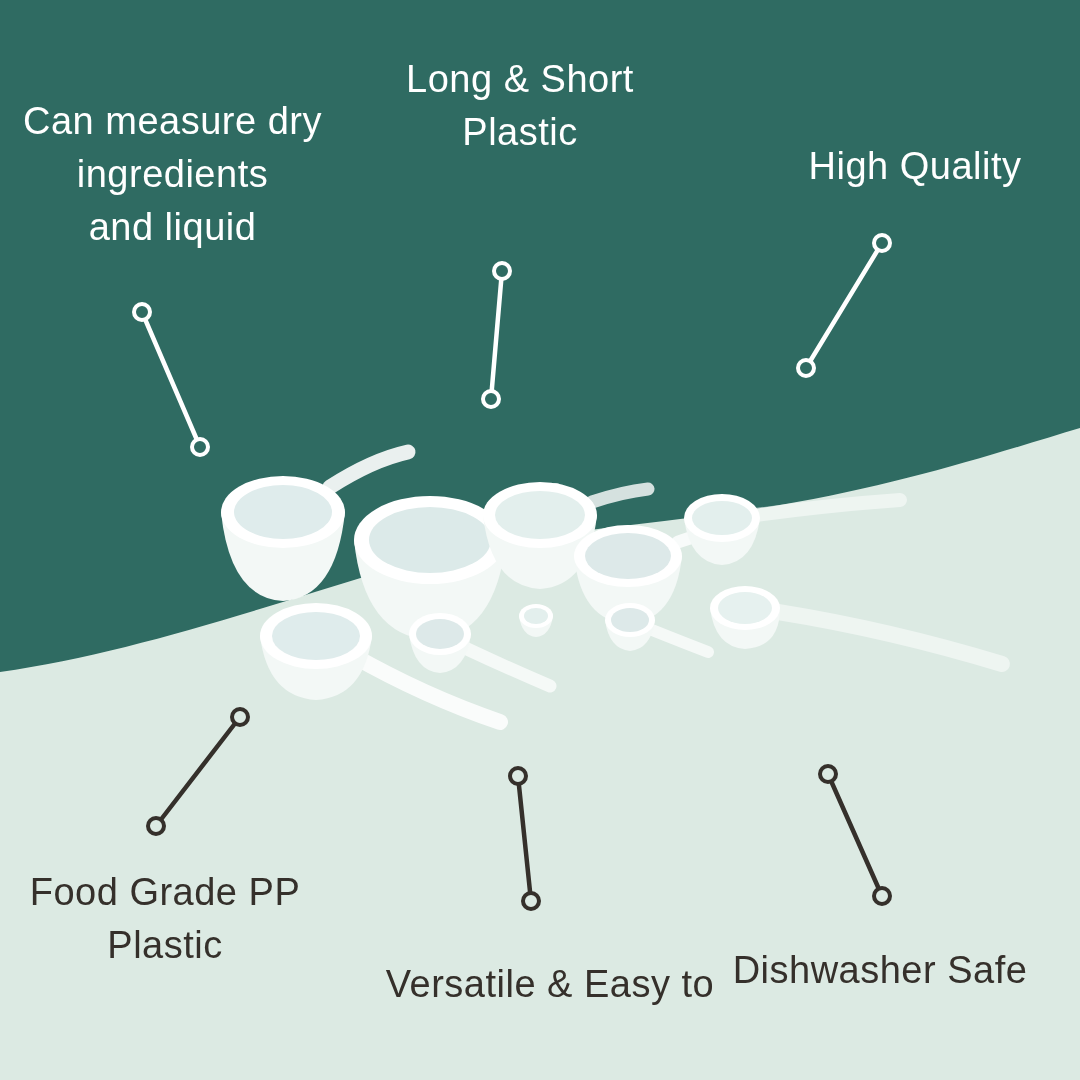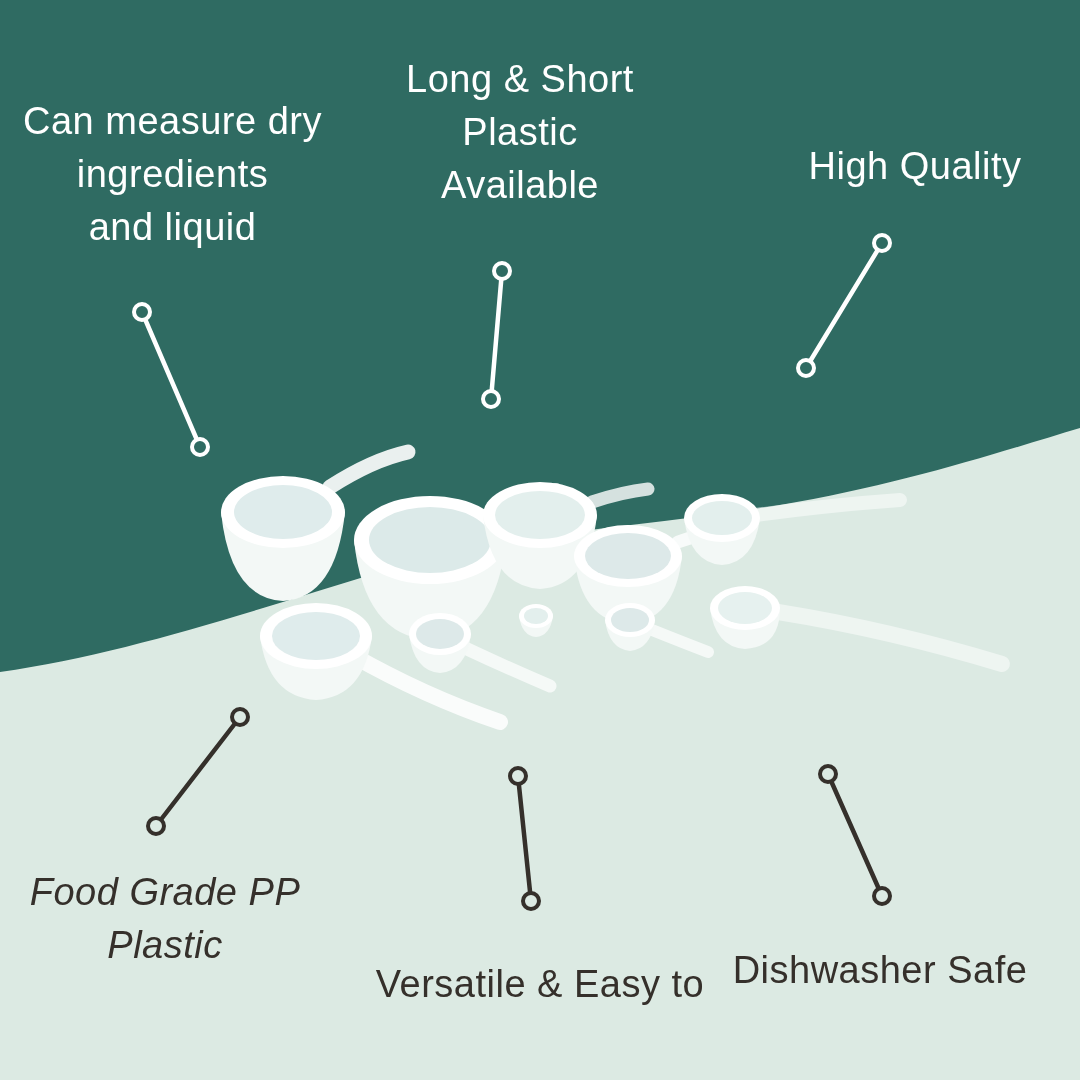--- a/index.html
+++ b/index.html
@@ -160,33 +160,32 @@
 
   <div class="callout light" style="left:10px; top:95px; width:325px;">
     <div>Can measure dry</div>
     <div>ingredients</div>
     <div>and liquid</div>
   </div>
 
   <div class="callout light" style="left:385px; top:53px; width:270px;">
     <div>Long &amp; Short</div>
     <div>Plastic</div>
-    <div>Available</div>
   </div>
 
   <div class="callout light" style="left:780px; top:140px; width:270px;">
     <div>High Quality</div>
   </div>
 
-  <div class="callout dark" style="left:10px; top:866px; width:310px;font-style:italic;">
+  <div class="callout dark" style="left:10px; top:866px; width:310px;">
     <div>Food Grade PP</div>
     <div>Plastic</div>
   </div>
 
-  <div class="callout dark" style="left:360px; top:958px; width:360px;">
+  <div class="callout dark" style="left:370px; top:958px; width:360px;">
     <div>Versatile &amp; Easy to</div>
   </div>
 
   <div class="callout dark" style="left:715px; top:936px; width:330px;margin-top:8px;">
     <div>Dishwasher Safe</div>
   </div>
 
 </div>
 
 </body></html>

